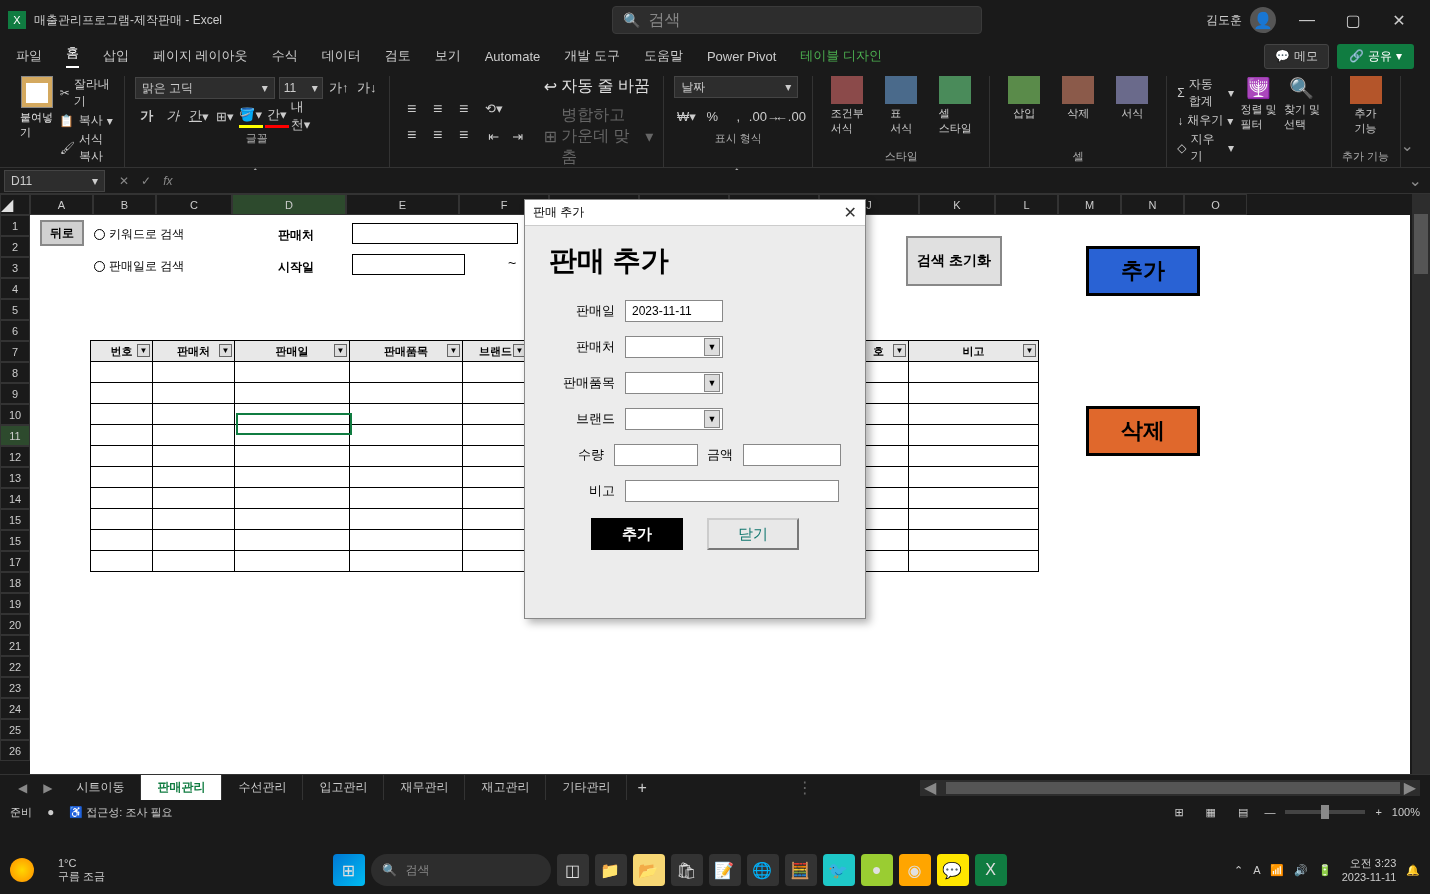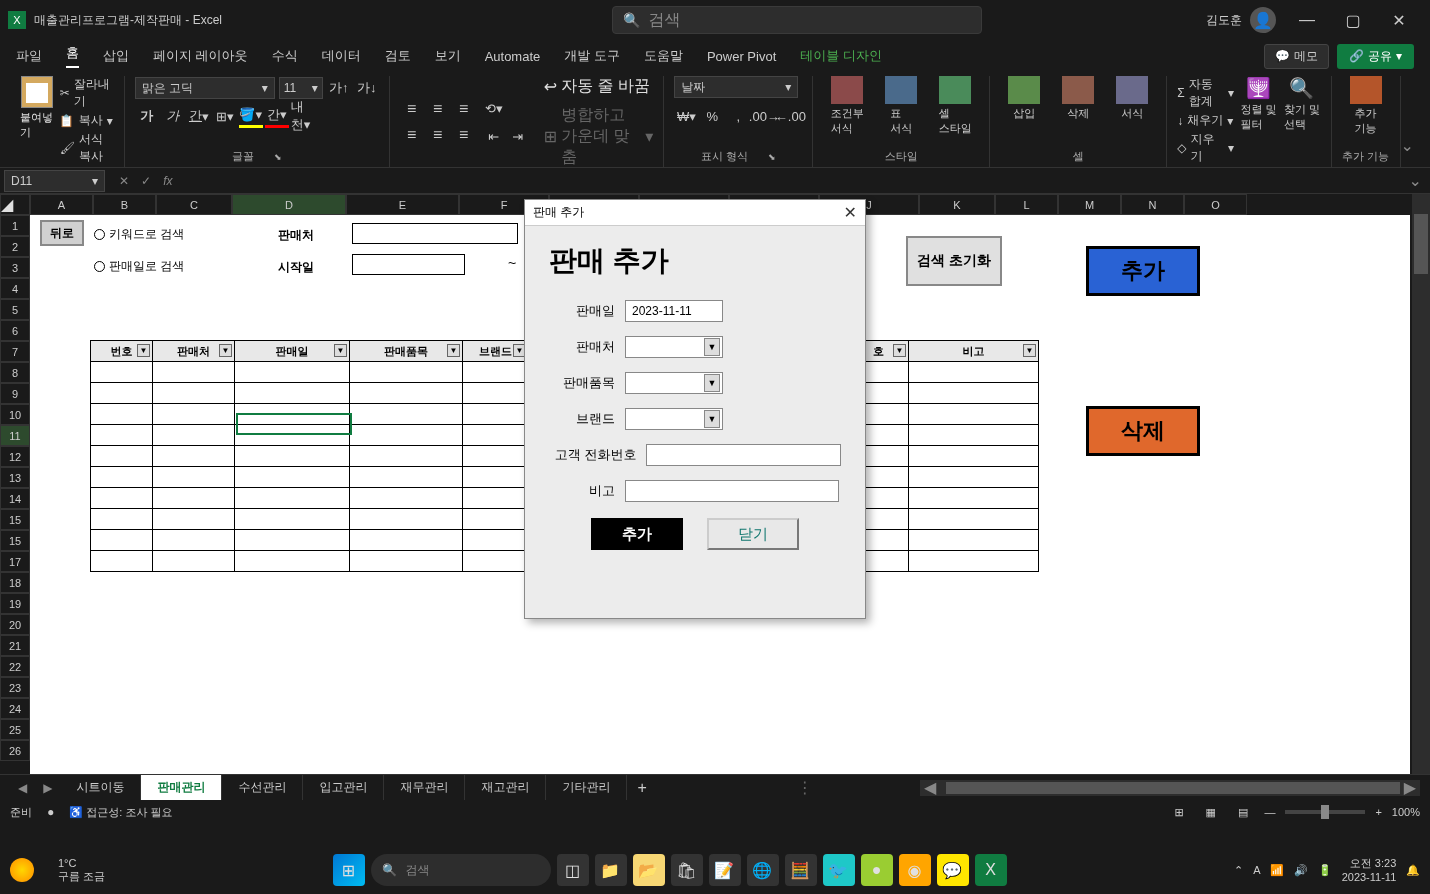--- a/index.html
+++ b/index.html
@@ -23,21 +23,21 @@
 .ribbon-tab.active { color: #fff; border-bottom: 2px solid #fff; padding-bottom: 4px; }
 .ribbon-tab.green { color: #4caf50; }
 .ribbon-right { margin-left: auto; display: flex; gap: 8px; }
 .memo-btn { background: #2d2d2d; border: 1px solid #444; padding: 3px 10px; font-size: 12px; color: #ccc; border-radius: 3px; display: flex; align-items: center; gap: 4px; }
 .share-btn { background: #107c41; padding: 3px 12px; font-size: 12px; color: #fff; border-radius: 3px; display: flex; align-items: center; gap: 4px; }
 
 
 .ribbon { height: 96px; background: #1a1a1a; border-bottom: 1px solid #333; display: flex; padding: 4px 10px 0 10px; }
 .ribbon-group { border-right: 1px solid #333; padding: 0 10px; display: flex; flex-direction: column; justify-content: space-between; }
 .ribbon-group-content { display: flex; gap: 6px; flex: 1; align-items: flex-start; }
-.ribbon-group-label { font-size: 11px; color: #aaa; text-align: center; padding: 3px 0; display: flex; justify-content: center; align-items: center; gap: 20px; }
+.ribbon-group-label { font-size: 11px; color: #aaa; text-align: center; padding: 3px 0; display: flex; justify-content: center; align-items: center; gap: 20px; flex-direction: column; }
 .expand-icon { font-size: 9px; }
 .paste-btn { display: flex; flex-direction: column; align-items: center; gap: 2px; }
 .paste-icon { width: 32px; height: 32px; background: #d4a95f; border: 1px solid #888; position: relative; }
 .paste-icon::after { content: ''; position: absolute; top: 6px; left: 4px; width: 22px; height: 20px; background: #fff; }
 .small-btns { display: flex; flex-direction: column; gap: 2px; font-size: 12px; color: #ccc; }
 .small-btn { display: flex; align-items: center; gap: 4px; }
 .font-row { display: flex; gap: 4px; align-items: center; margin-bottom: 4px; }
 .font-dropdown { background: #2d2d2d; border: 1px solid #444; height: 22px; width: 140px; font-size: 12px; color: #ccc; padding: 0 6px; display: flex; align-items: center; justify-content: space-between; }
 .size-dropdown { background: #2d2d2d; border: 1px solid #444; height: 22px; width: 44px; font-size: 12px; color: #ccc; padding: 0 4px; display: flex; align-items: center; justify-content: space-between; }
 .font-btns { display: flex; gap: 2px; }
@@ -609,22 +609,24 @@
           <div class="select-arrow">▼</div>
         </div>
     </div>
     <div class="form-row">
       <div class="form-label">브랜드</div>
       <div class="form-select" style="width:98px">
           <div class="select-arrow">▼</div>
         </div>
     </div>
     <div class="form-row">
-      <div class="form-label-long">고객 전화번호</div>
-      <input class="form-input" style="width: 200px;">
+      <div class="form-label">수량</div>
+      <input class="form-input" style="width: 84px;">
+      <div class="form-label" style="width:52px">금액</div>
+      <input class="form-input" style="width: 98px;">
     </div>
     <div class="form-row">
       <div class="form-label">비고</div>
       <input class="form-input" style="width: 214px;">
     </div>
     <div class="dialog-btns">
       <button class="dlg-btn-add">추가</button>
       <button class="dlg-btn-close">닫기</button>
     </div>
   </div>

